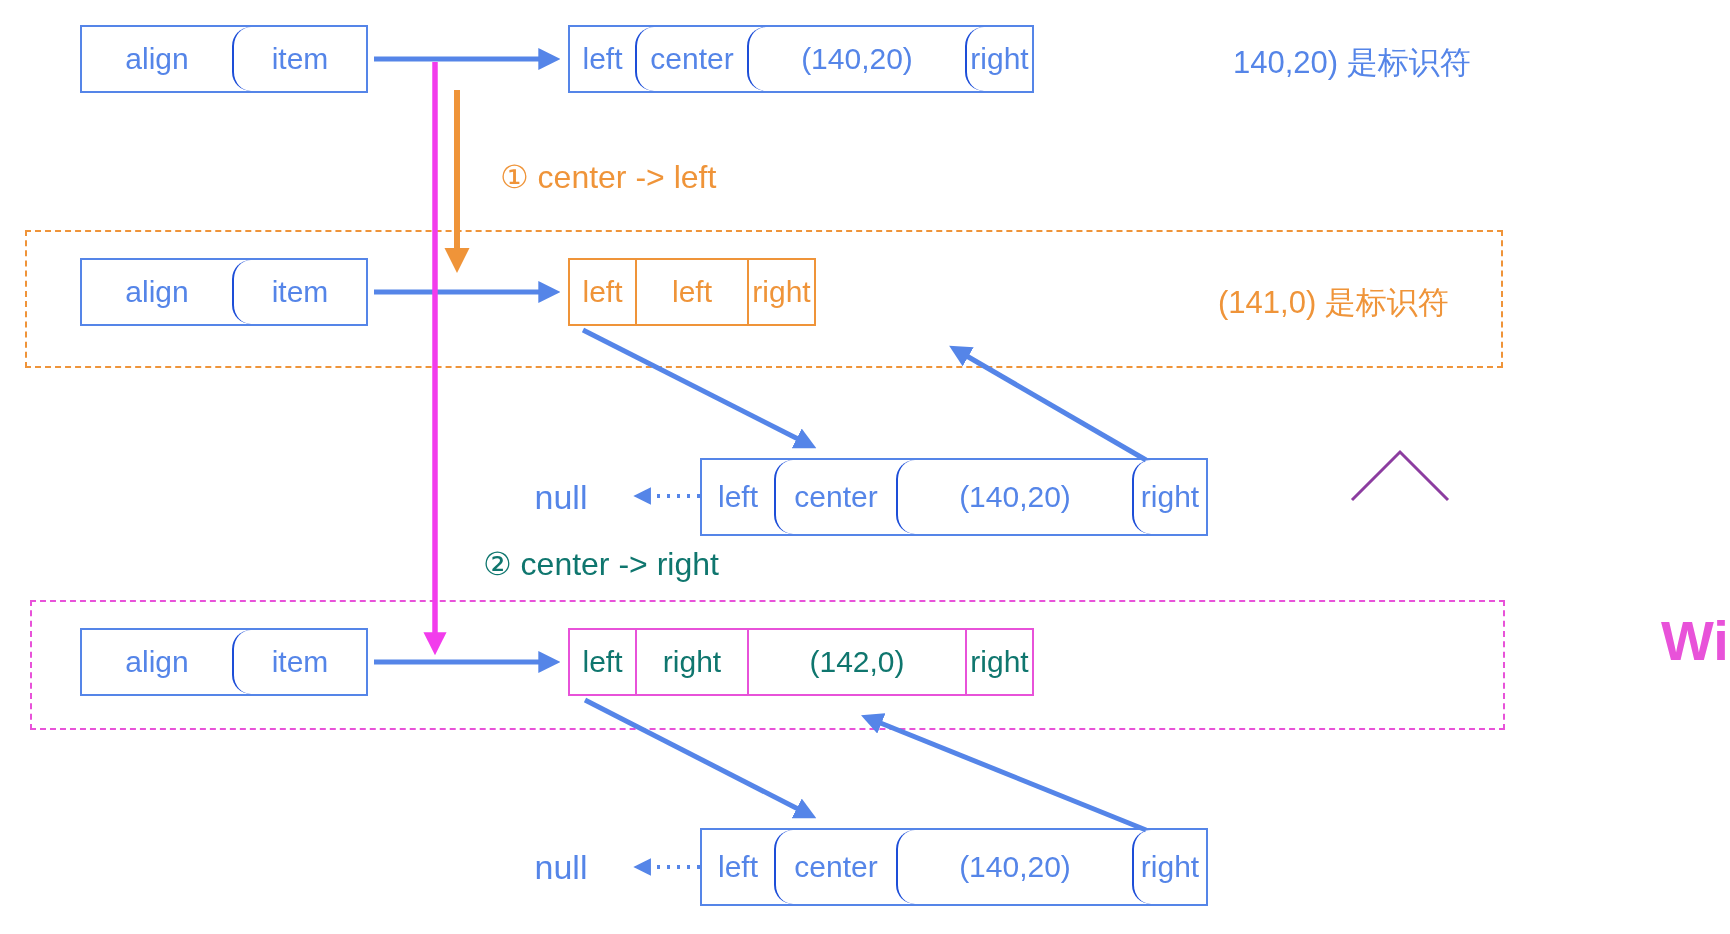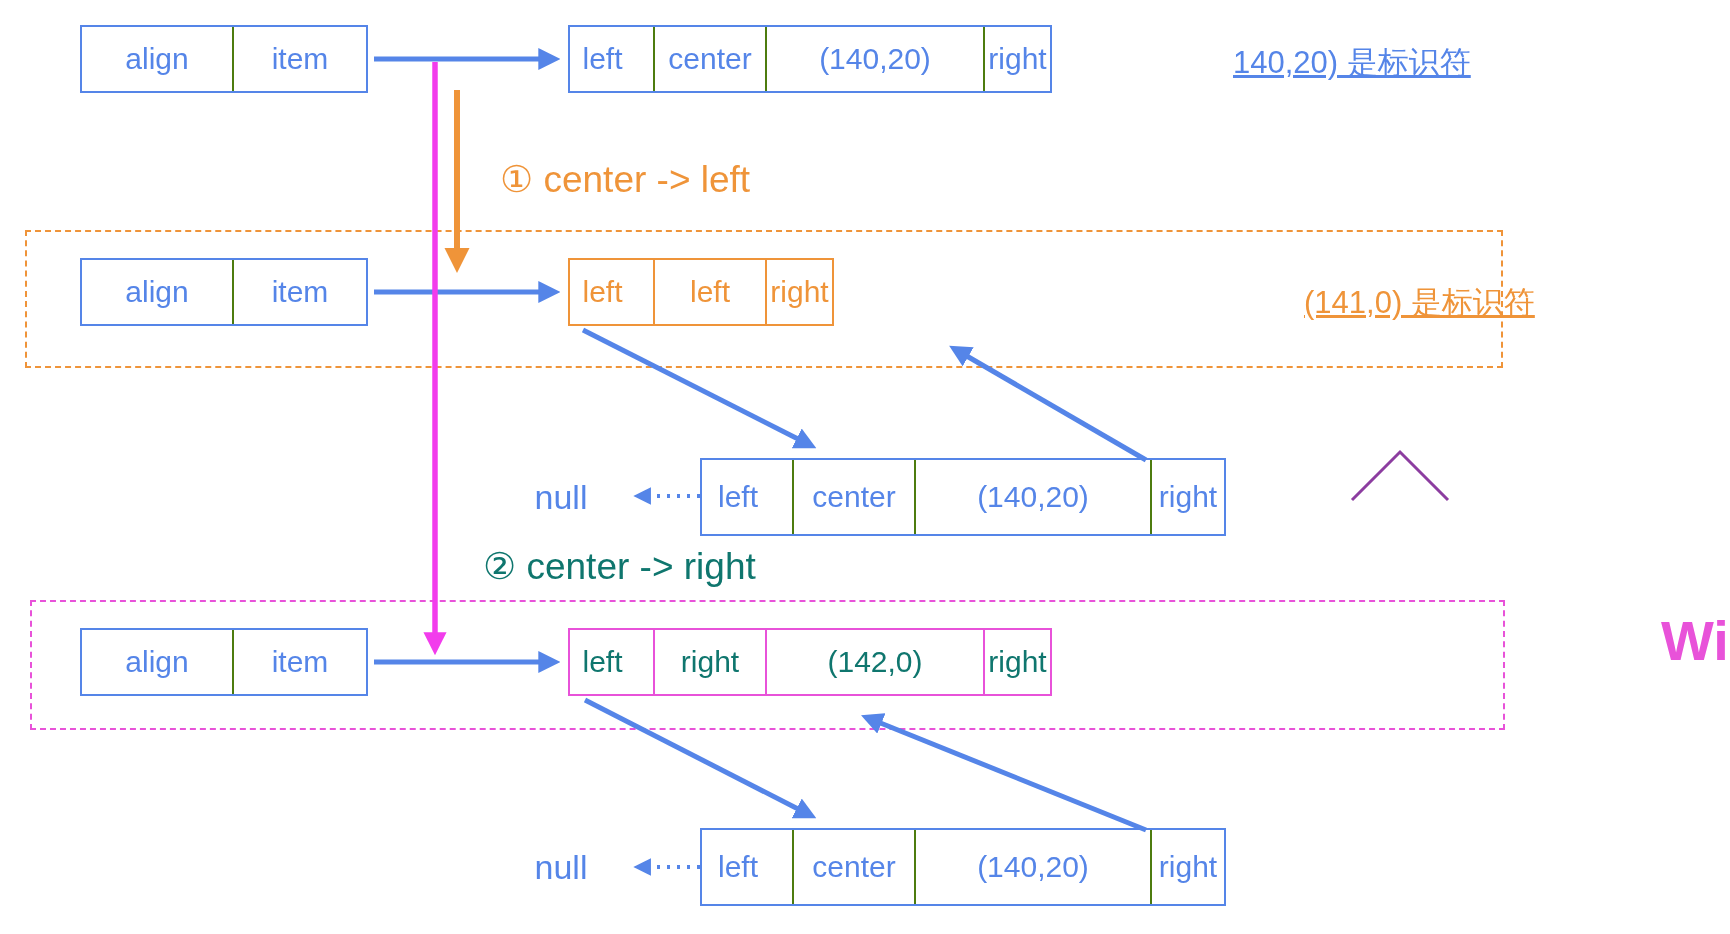--- a/index.html
+++ b/index.html
@@ -8,35 +8,35 @@
     font-family:"Liberation Sans","DejaVu Sans",sans-serif;
   }
   .overlay{position:absolute;left:0;top:0;width:1730px;height:934px;pointer-events:none;z-index:5;}
 
   
   .pairbox,.nodebox{position:absolute;display:flex;background:#fff;z-index:2;}
   .pairbox{height:64px;}
   .nodebox{height:64px;}
   .childbox{height:74px;}
   .cell{display:flex;align-items:center;justify-content:center;font-size:30px;white-space:nowrap;}
-  .b-blue{border:2px solid #5585e8;}   .b-blue .cell + .cell{border-left:2px solid #4d7c0f;}
+  .b-blue{border:2px solid #5585e8;}   .b-blue .cell + .cell{border-left:2px solid #1d4ed8;border-radius:19px;}
   .b-orange{border:2px solid #ef9439;} .b-orange .cell + .cell{border-left:2px solid #ef9439;}
   .b-pink{border:2px solid #e852d9;}   .b-pink .cell + .cell{border-left:2px solid #e852d9;}
   .t-blue{color:#5585e8;} .t-orange{color:#ef9439;} .t-pink{color:#0f766e;}
 
   .pairbox .c-a{width:150px;} .pairbox .c-b{width:132px;}
-  .nodebox .c1{width:65px;} .nodebox .c2{width:110px;margin-left:18px;} .nodebox .c3{width:216px;} .nodebox .c4{width:65px;}
+  .nodebox .c1{width:65px;} .nodebox .c2{width:110px;} .nodebox .c3{width:216px;} .nodebox .c4{width:65px;}
   .childbox .c1{width:72px;} .childbox .c2{width:120px;} .childbox .c3{width:234px;} .childbox .c4{width:72px;}
 
   .dashedbox{position:absolute;z-index:1;background:transparent;}
   .d-orange{border:2px dashed #ef9439;}
   .d-pink{border:2px dashed #e852d9;}
 
-  .steplabel{position:absolute;font-size:37px;white-space:nowrap;z-index:3;}
-  .note{position:absolute;font-size:31px;white-space:nowrap;z-index:3;text-decoration:underline;}
+  .steplabel{position:absolute;font-size:32px;white-space:nowrap;z-index:3;}
+  .note{position:absolute;font-size:31px;white-space:nowrap;z-index:3;}
   .nulllabel{position:absolute;font-size:34px;color:#5585e8;width:122px;text-align:center;z-index:3;}
   .winlabel{position:absolute;font-size:56px;font-weight:bold;color:#e852d9;z-index:3;white-space:nowrap;}
   .watermark{
     position:absolute;font-size:25px;letter-spacing:1px;white-space:nowrap;z-index:4;
     color:rgba(252,250,248,0.95);
     text-shadow:2px 2px 3px rgba(90,80,70,0.65), -1px -1px 1px rgba(150,140,130,0.35);
   }
 </style>
 </head>
 <body>
@@ -62,21 +62,21 @@
 
   <div class="pairbox b-blue" style="left:80px;top:258px">
     <div class="cell c-a t-blue">align</div>
     <div class="cell c-b t-blue">item</div>
   </div>
   <div class="nodebox b-orange" style="left:568px;top:258px">
     <div class="cell c1 t-orange">left</div>
     <div class="cell c2 t-orange">left</div>
     <div class="cell c4 t-orange">right</div>
   </div>
-  <div class="note t-orange" style="left:1304px;top:282px">(141,0) 是标识符</div>
+  <div class="note t-orange" style="left:1218px;top:282px">(141,0) 是标识符</div>
 
   <div class="nulllabel" style="left:500px;top:478px">null</div>
   <div class="nodebox childbox b-blue" style="left:700px;top:458px">
     <div class="cell c1 t-blue">left</div>
     <div class="cell c2 t-blue">center</div>
     <div class="cell c3 t-blue">(140,20)</div>
     <div class="cell c4 t-blue">right</div>
   </div>
 
   <div class="steplabel t-pink" style="left:483px;top:545px">② center -&gt; right</div>

